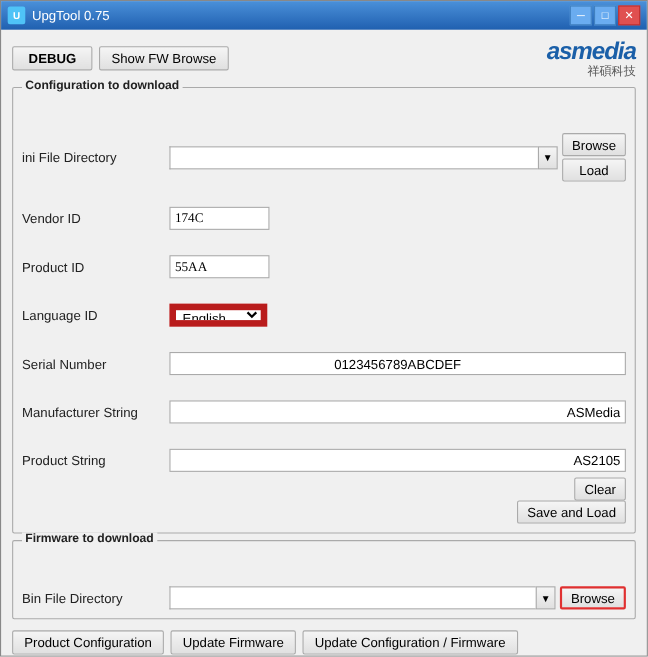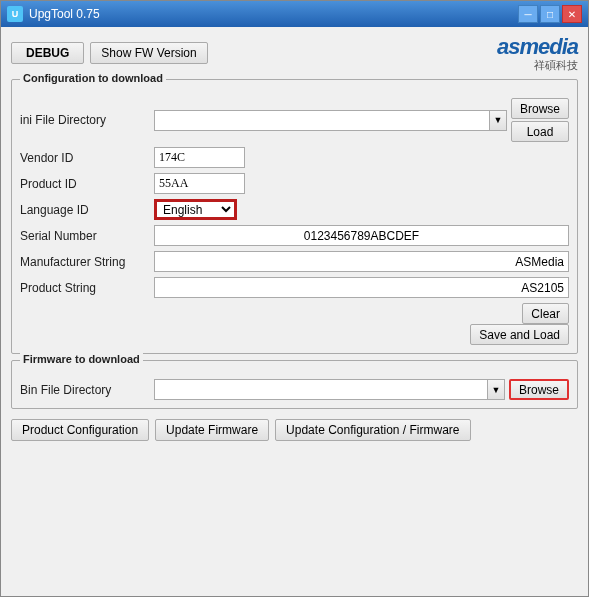--- a/index.html
+++ b/index.html
@@ -131,20 +131,21 @@
       padding: 0 3px;
       font-size: 11px;
       font-weight: bold;
       color: #222;
     }
     .form-row {
       display: flex;
       align-items: center;
       margin-bottom: 5px;
       gap: 4px;
+      margin-top: 23px;
     }
     .form-row:last-child { margin-bottom: 0; }
     .form-label {
       width: 130px;
       flex-shrink: 0;
       font-size: 12px;
       color: #222;
     }
     .form-input {
       flex: 1;
@@ -159,21 +160,21 @@
       width: 91px;
       height: 21px;
       border: 1px solid #aaa;
       background: white;
       padding: 0 4px;
       font-size: 12px;
       font-family: Liberation Serif, serif;
     }
     .form-select {
       height: 21px;
-      border: 3px solid #b91c1c;
+      border: 6px solid #b91c1c;
       background: white;
       padding: 0 2px;
       font-size: 12px;
       font-family: inherit;
     }
     .combo-wrapper {
       flex: 1;
       display: flex;
       align-items: center;
       position: relative;
@@ -247,21 +248,21 @@
       <button class="title-btn">□</button>
       <button class="title-btn close">✕</button>
     </div>
   </div>
 
   <div class="content">
 
     <div class="toolbar">
       <div class="toolbar-left">
         <button class="btn debug">DEBUG</button>
-        <button class="btn">Show FW Version</button>
+        <button class="btn">Show FW Browse</button>
       </div>
       <div class="logo-area">
         <div class="logo-main">asmedia</div>
         <div class="logo-sub">祥碩科技</div>
       </div>
     </div>
 
     <div class="group-box">
       <span class="group-label">Configuration to download</span>
 

